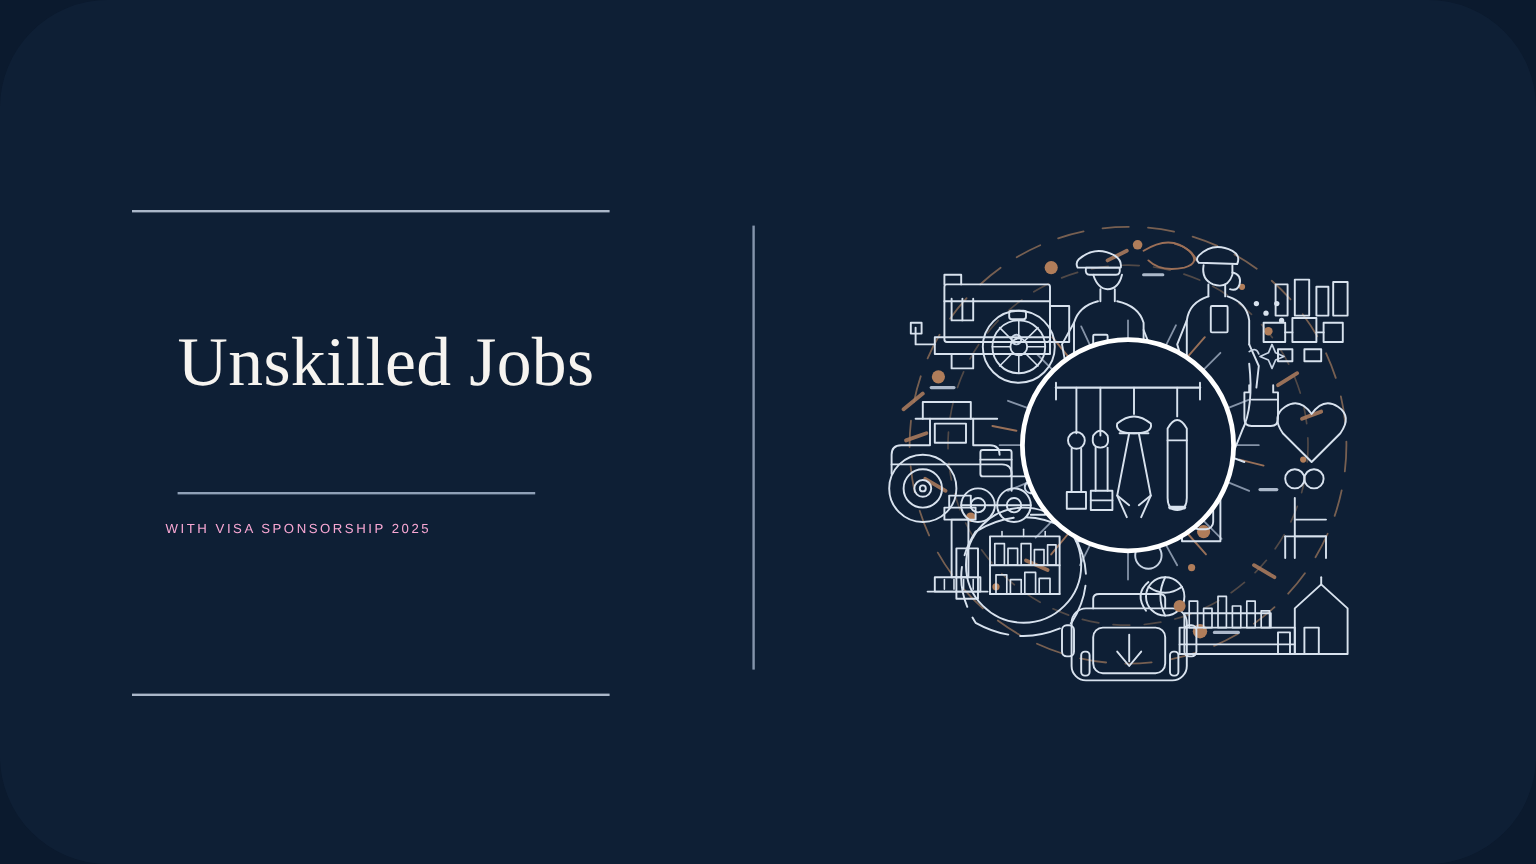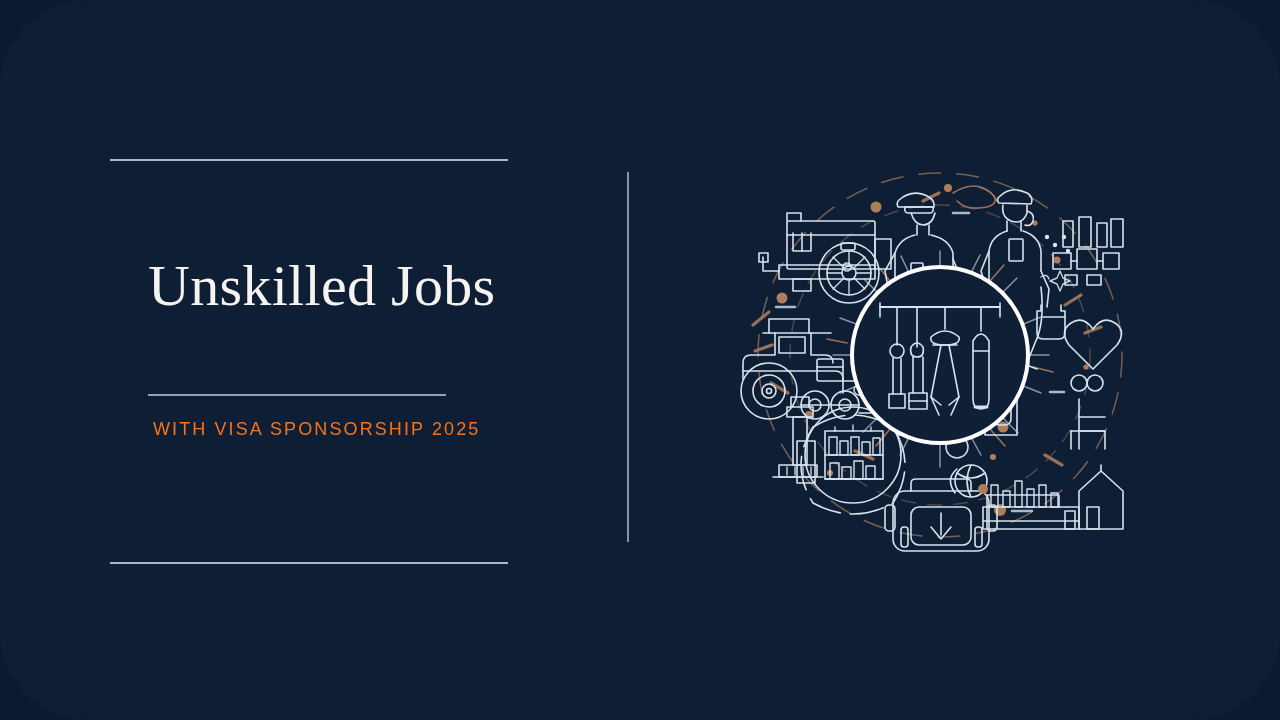--- a/index.html
+++ b/index.html
@@ -14,21 +14,21 @@
     background:#0b1a2e;
   }
   
   .inner-panel {
     position:absolute; left:0; top:0; width:1280px; height:720px;
     background:#13253d;
     border-radius:90px;
     opacity:0.55;
   }
   .content {
-    position:absolute; inset:0;
+    position:absolute; inset:0;margin-top:16px;
   }
 
   
   .text-col {
     position:absolute; left:110px; top:150px;
     width:400px; height:420px;
   }
   .rule-top {
     position:absolute; left:0; top:9px;
     width:398px; height:1.5px;
@@ -49,24 +49,24 @@
     color:#f6f4f0;
     letter-spacing:0.3px;
   }
   .title-line { display:block; white-space:nowrap; }
   .rule-mid {
     position:absolute; left:38px; top:244px;
     width:298px; height:1.5px;
     background:#8fa0b7;
   }
   .subtitle {
-    position:absolute; left:43px; top:269px;
-    font-size:18px;
+    position:absolute; left:28px; top:269px;
+    font-size:11px;
     letter-spacing:2.1px;
-    color:#f97316;
+    color:#f9a8d4;
     font-weight:400;
     white-space:nowrap;
   }
 
   
   .divider {
     position:absolute; left:627px; top:172px;
     width:1.5px; height:370px;
     background:#8494ab;
   }

